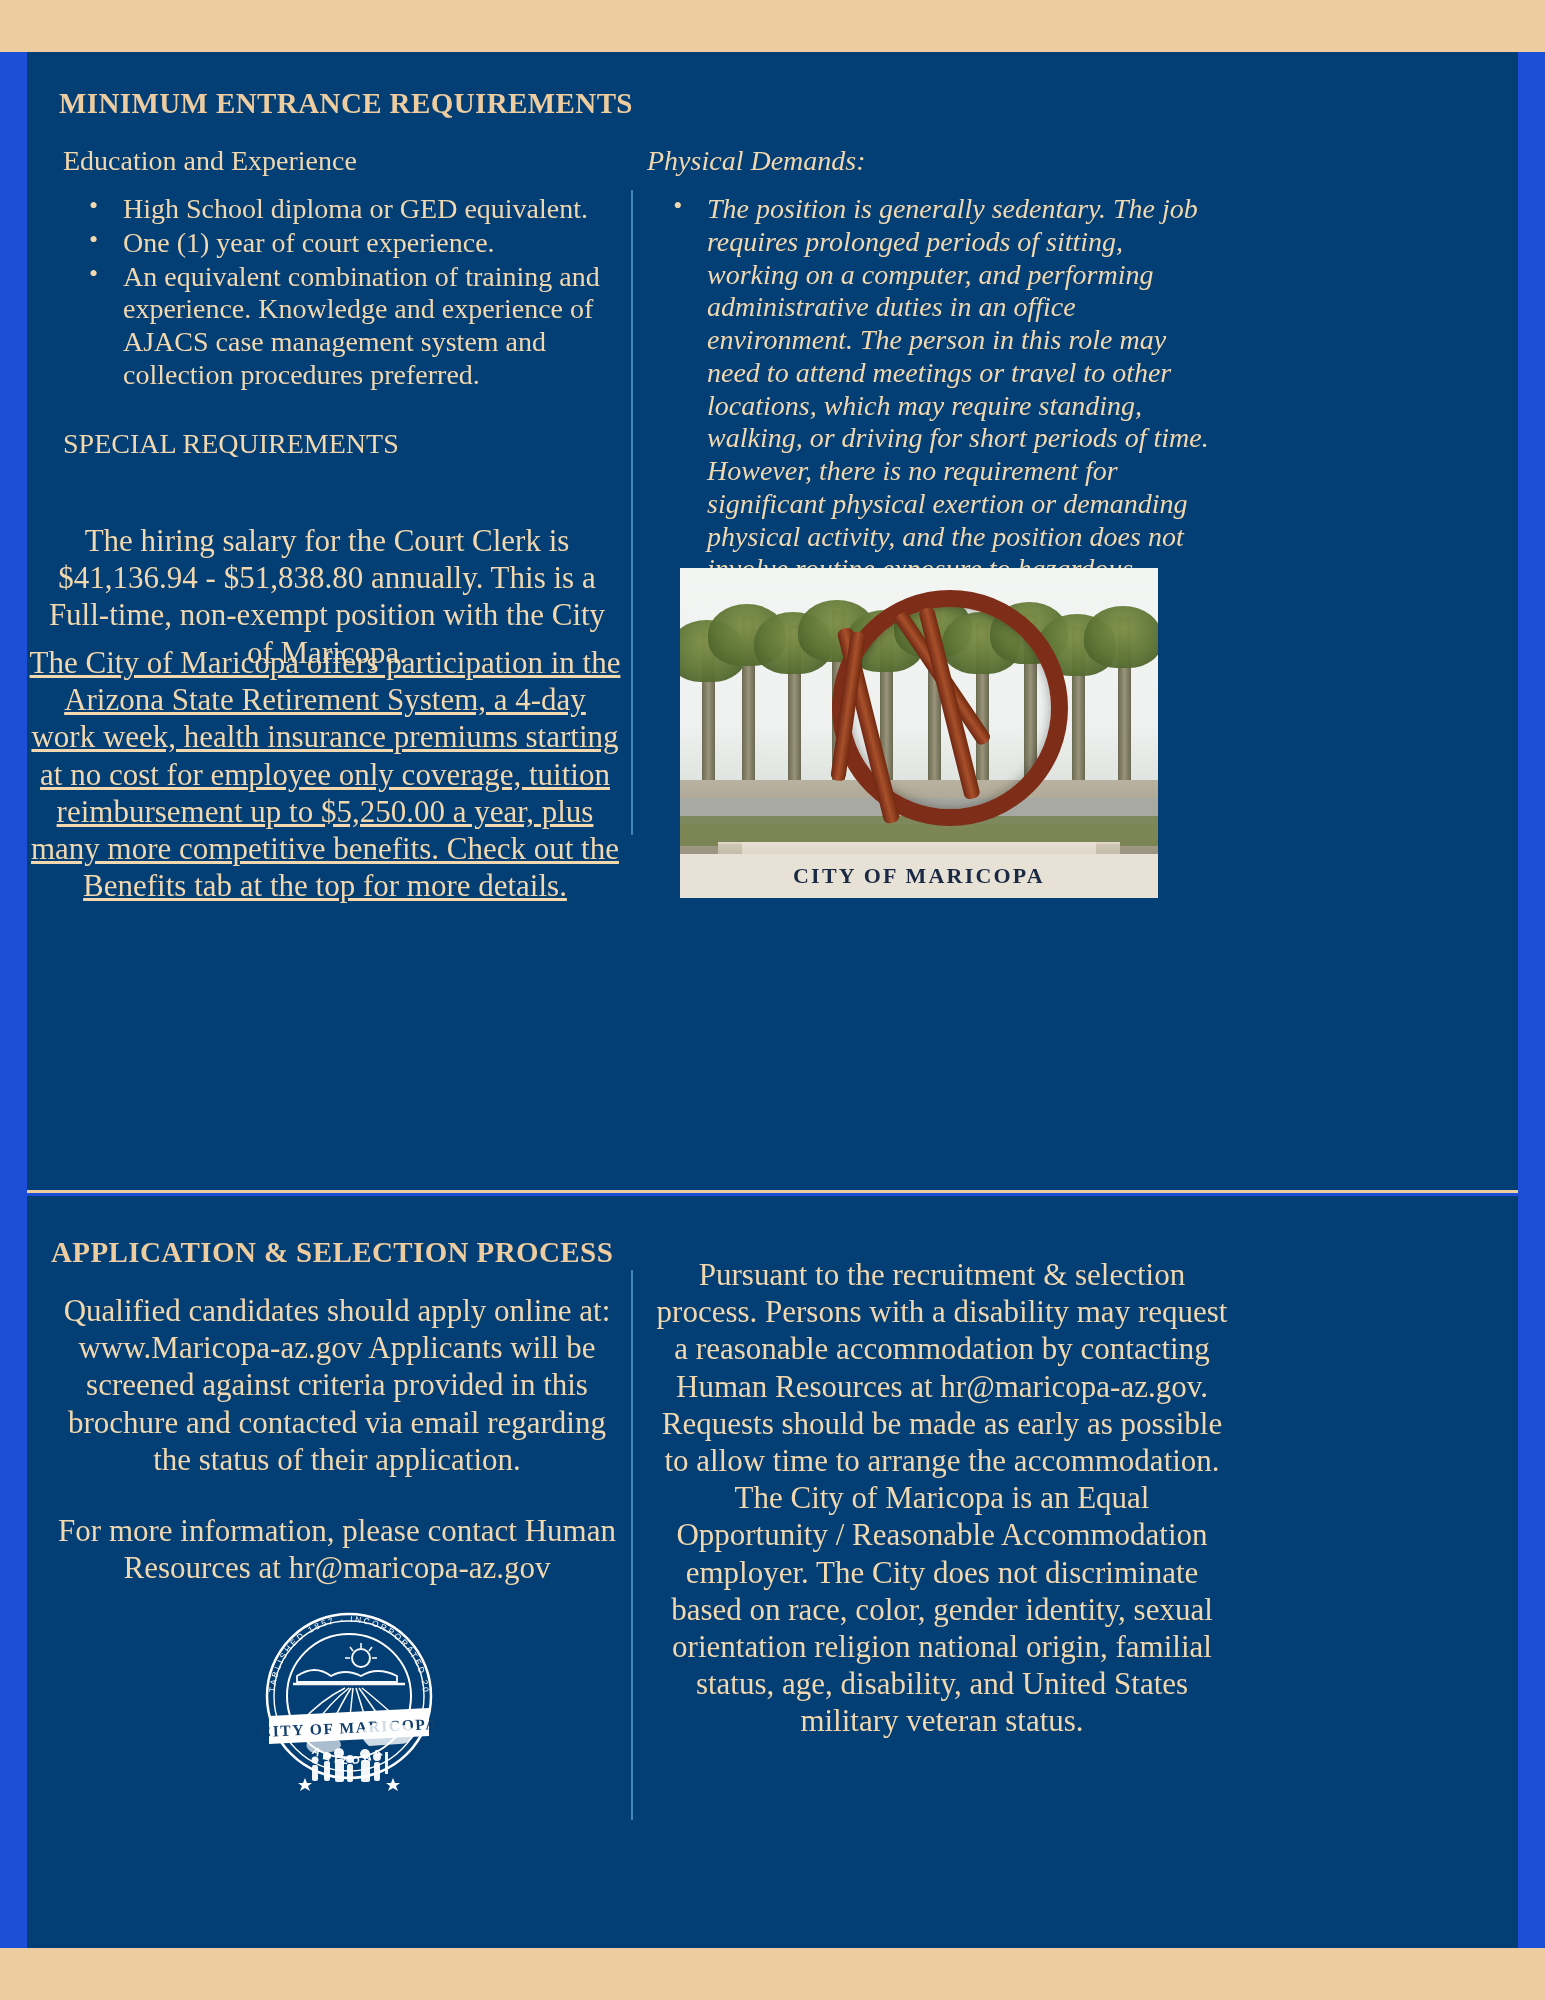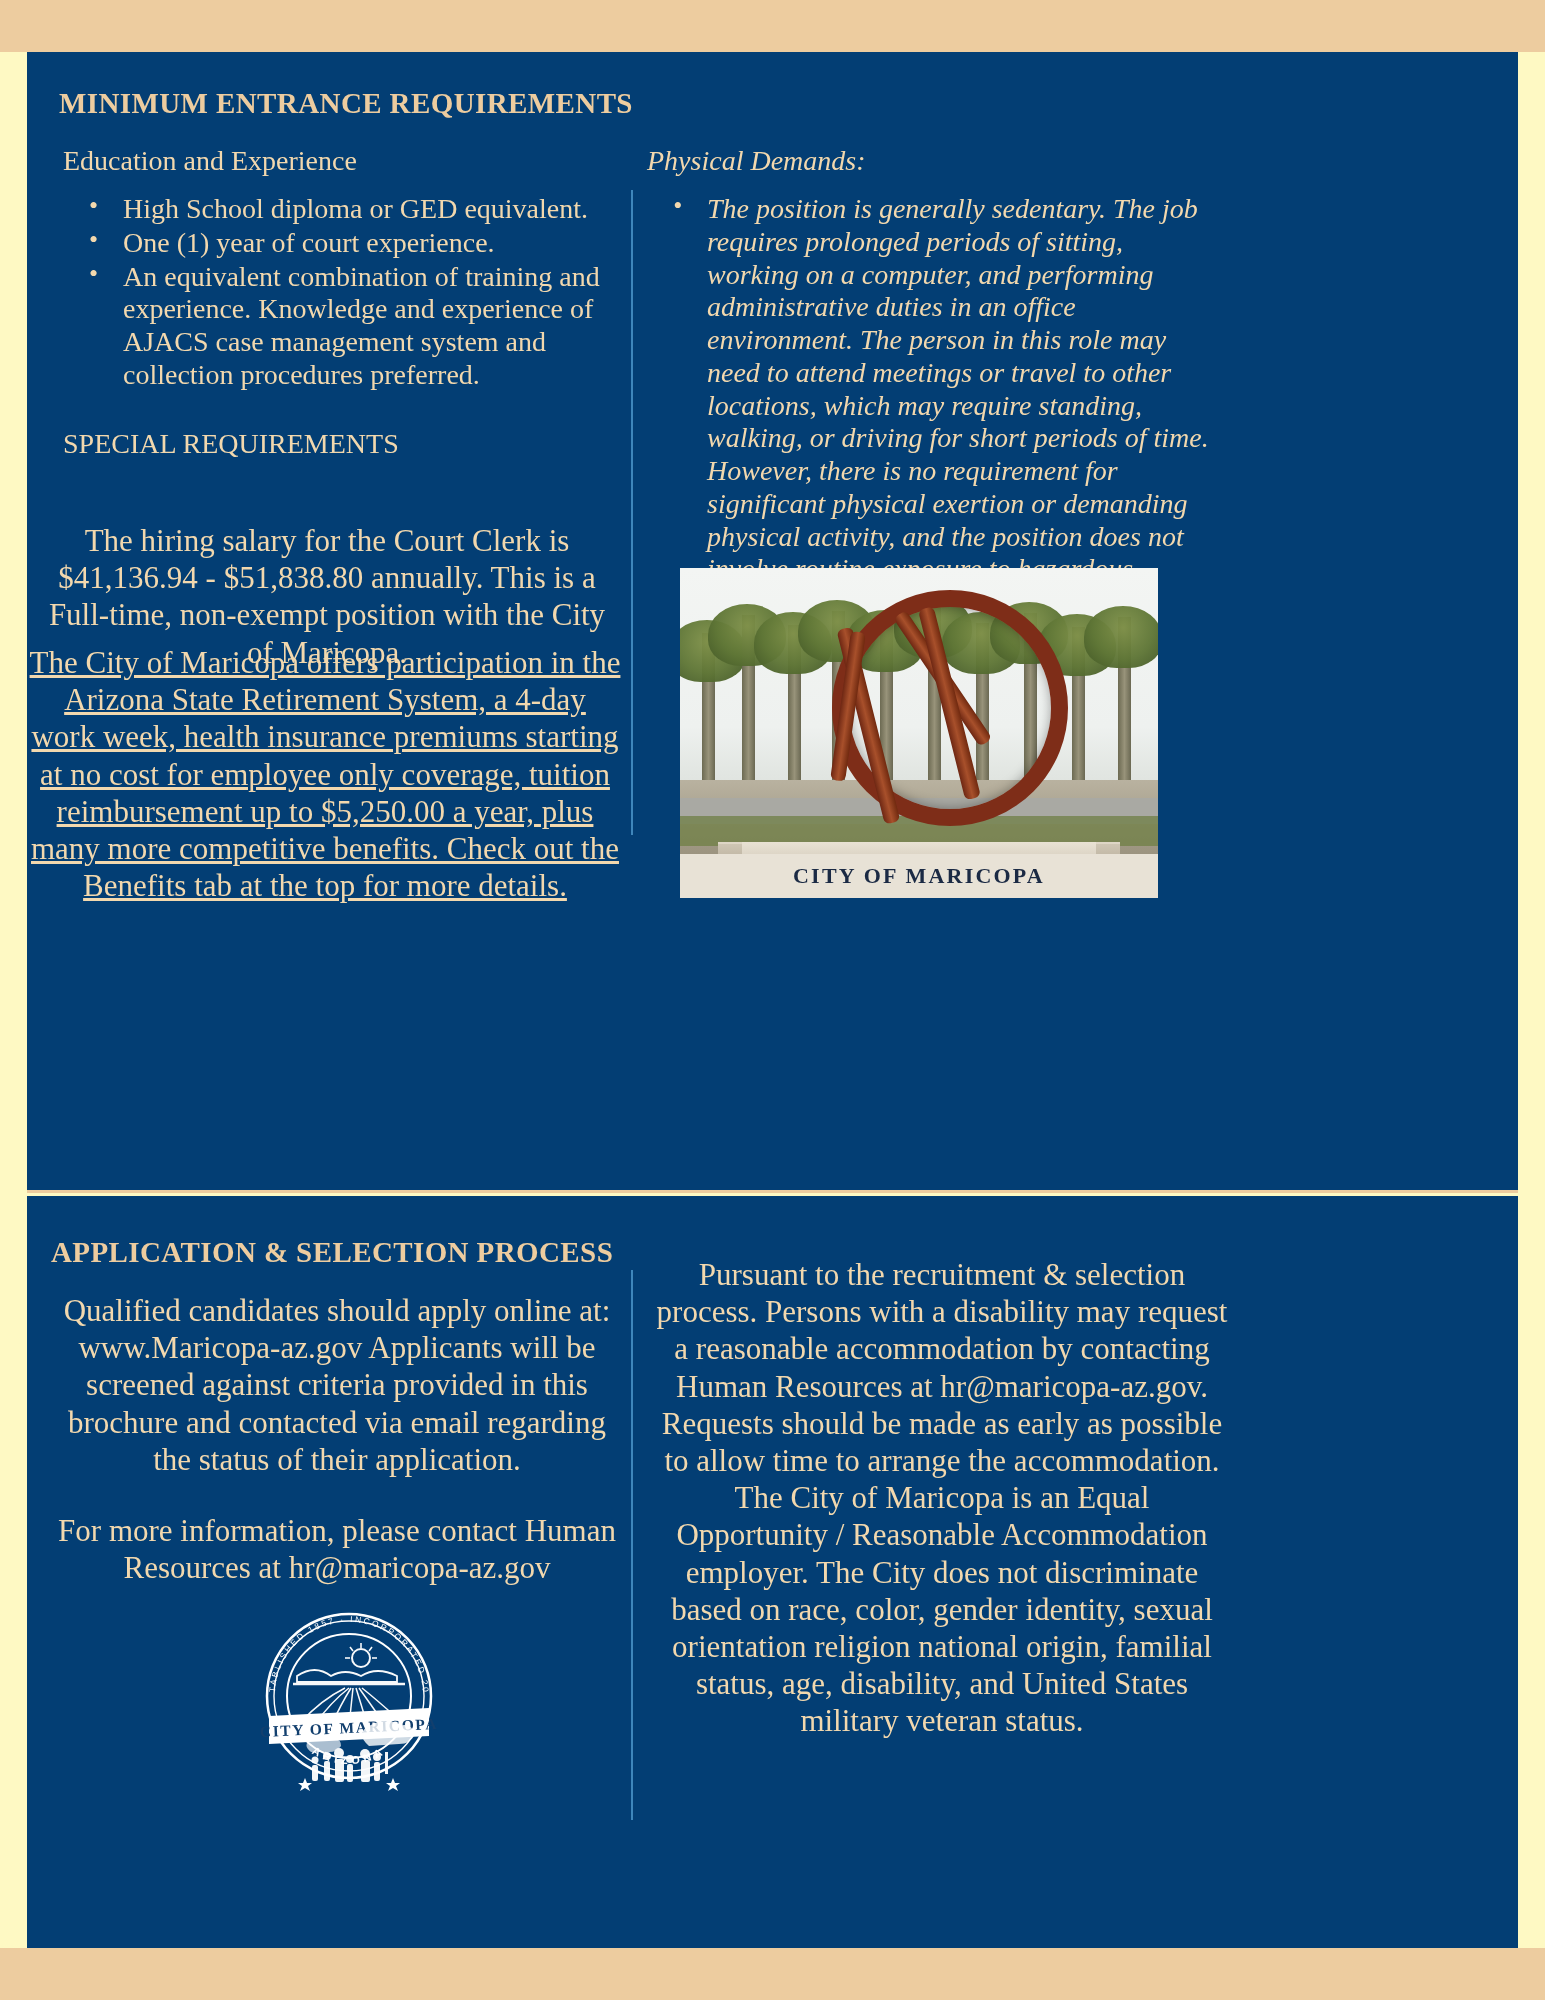--- a/index.html
+++ b/index.html
@@ -1,21 +1,21 @@
 <!DOCTYPE html>
 <html><head>
 <meta charset="utf-8">
 <style>
   * { margin:0; padding:0; box-sizing:border-box; }
   html, body {
     width:1545px; height:2000px;
     background:#edcc9f;
     font-family:"Liberation Serif", serif;
   }
-  .page { position:relative; width:1545px; height:2000px; background:#fef9c3; overflow:hidden; }
+  .page { position:relative; width:1545px; height:2000px; background:#1d4ed8; overflow:hidden; }
 
   .band-top { position:absolute; left:0; top:0; width:1545px; height:52px; background:#edcc9f; }
   .band-bottom { position:absolute; left:0; bottom:0; width:1545px; height:52px; background:#edcc9f; }
 
   .panel-upper {
     position:absolute; left:27px; top:52px; width:1491px; height:1140px;
     background:#033e74;
   }
   .panel-lower {
     position:absolute; left:27px; top:1196px; width:1491px; height:752px;

